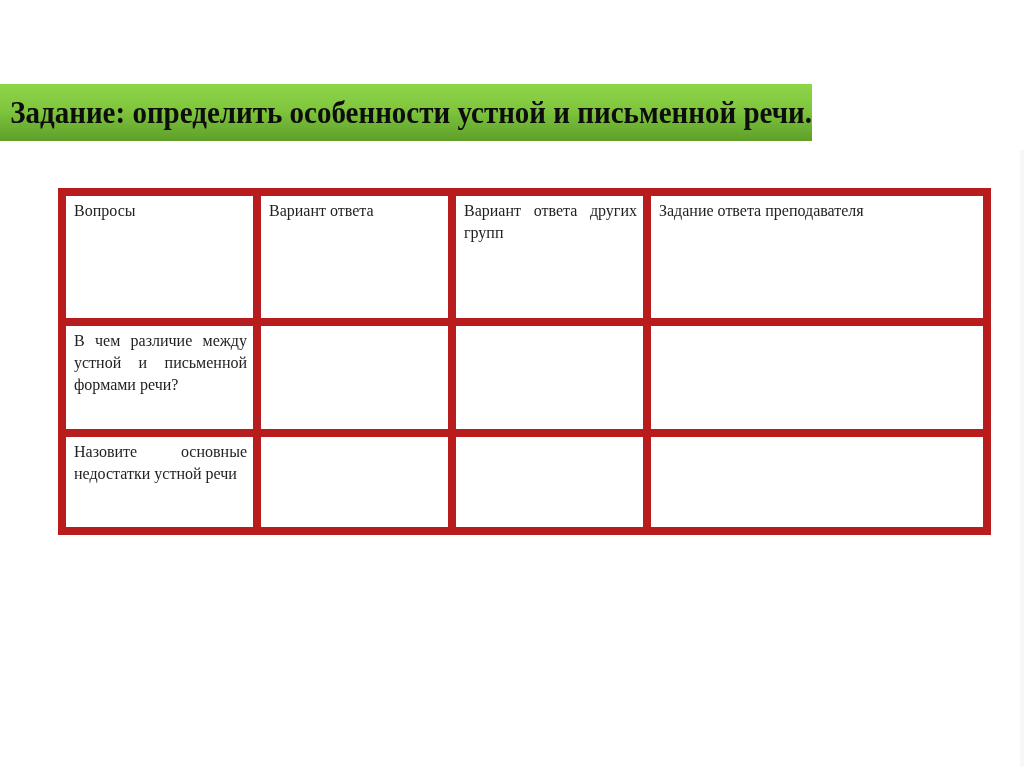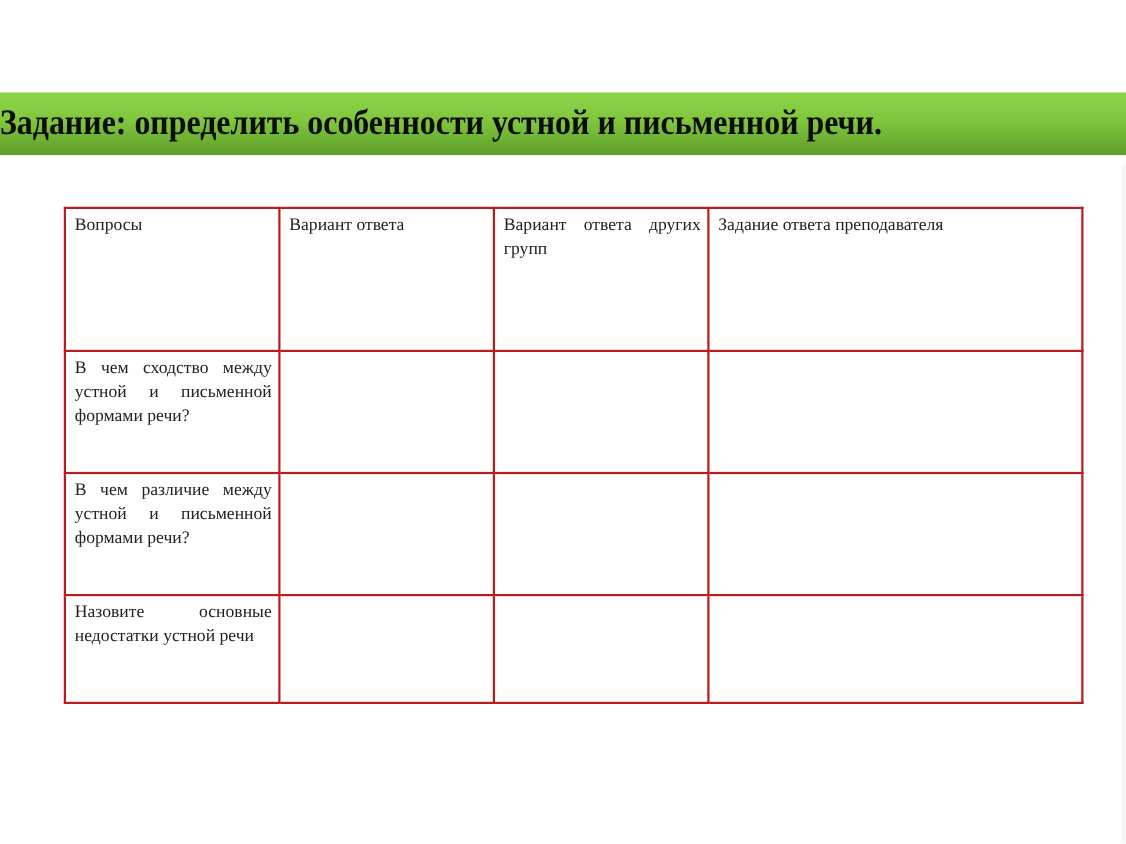--- a/index.html
+++ b/index.html
@@ -32,47 +32,47 @@
       font-size: 36px;
       color: #111;
       letter-spacing: 0px;
       white-space: pre;
       transform: scaleY(1.08);
     }
     .task-bar {
       position: absolute;
       left: 0;
       top: 84px;
-      width: 1024px;
+      width: 812px;
       height: 57px;
       background: linear-gradient(to bottom, #8fd54a 0%, #7fc63d 45%, #5f9f2a 100%);
       display: flex;
       align-items: center;
-      justify-content: flex-start;
+      justify-content: flex-end;
     }
     .task-text {
       font-family: "Liberation Serif", "DejaVu Serif", serif;
       font-weight: bold;
       font-size: 29px;
       color: #0d0d0d;
       transform: scaleY(1.12);
     }
     .content-table {
       position: absolute;
       left: 58px;
       top: 188px;
       border-collapse: collapse;
       table-layout: fixed;
       width: 925px;
       font-family: "Liberation Serif", "DejaVu Serif", serif;
       font-size: 16px;
       color: #222;
     }
     .content-table td {
-      border: 2px solid #b91c1c;
+      border: 8px solid #b91c1c;
       vertical-align: top;
       padding: 4px 6px 2px 8px;
       line-height: 22px;
     }
     .content-table td.q {
       text-align: justify;
       text-align-last: left;
     }
     .content-table td.hjust {
       text-align: justify;
@@ -105,26 +105,20 @@
       <col style="width:340px">
     </colgroup>
     <tbody>
       <tr style="height:130px">
         <td>Вопросы</td>
         <td>Вариант ответа</td>
         <td class="hjust">Вариант ответа других групп</td>
         <td>Задание ответа преподавателя</td>
       </tr>
       <tr style="height:111px">
-        <td class="q">В чем сходство между устной и письменной формами речи?</td>
-        <td></td>
-        <td></td>
-        <td></td>
-      </tr>
-      <tr style="height:111px">
         <td class="q">В чем различие между устной и письменной формами речи?</td>
         <td></td>
         <td></td>
         <td></td>
       </tr>
       <tr style="height:98px">
         <td class="q">Назовите основные недостатки устной речи</td>
         <td></td>
         <td></td>
         <td></td>

